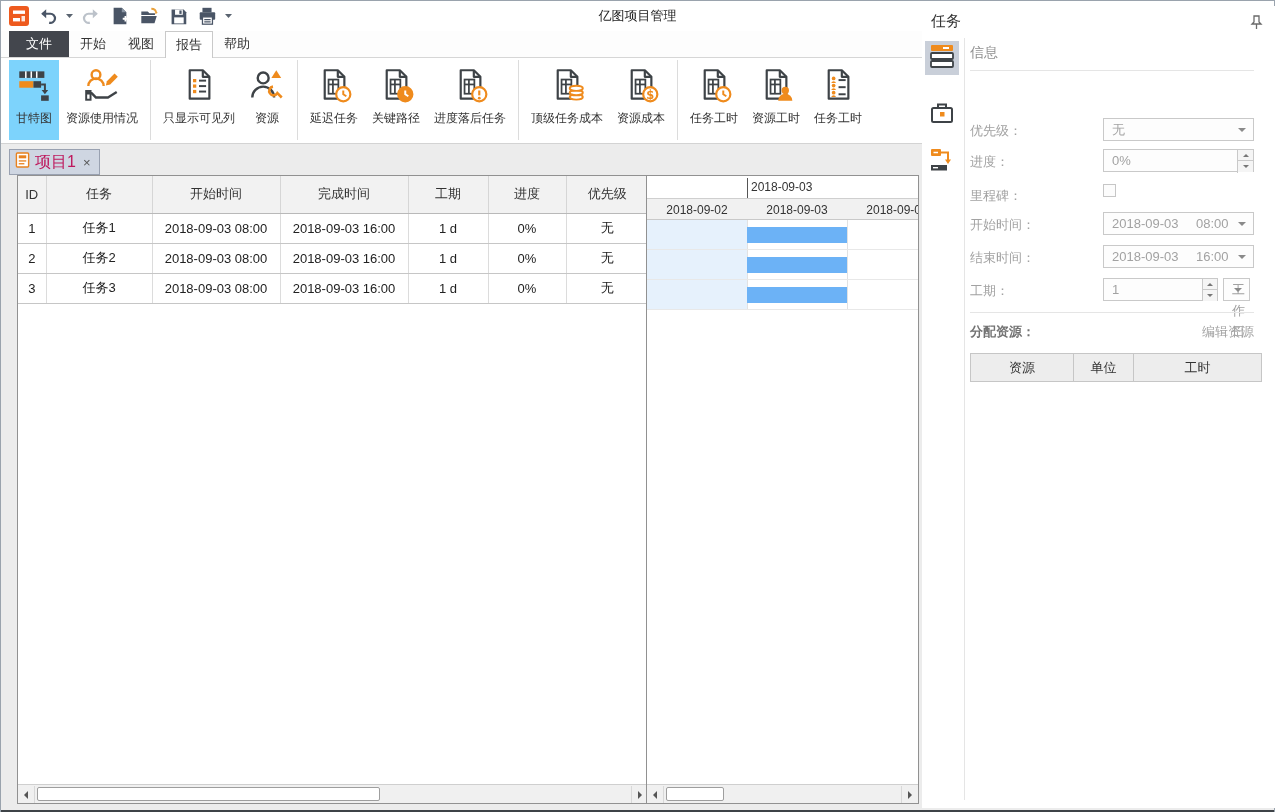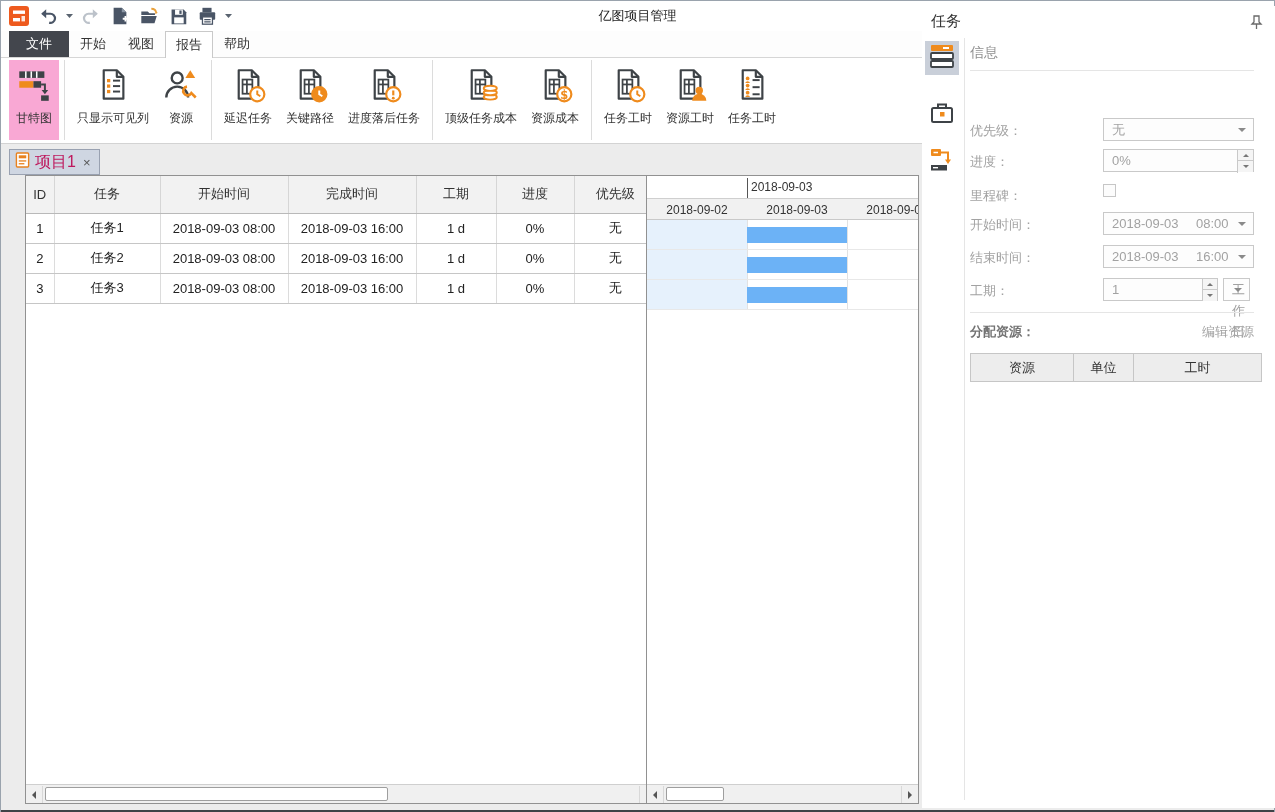--- a/index.html
+++ b/index.html
@@ -22,33 +22,33 @@
   .file-btn { margin-left:8px; width:60px; background:#43464d; color:#fff; font-size:13px; display:flex; align-items:center; justify-content:center; }
   .menu-tabs { display:flex; }
   .menu-tab { min-width:48px; padding:0 8px; font-size:13px; color:#333; display:flex; align-items:center; justify-content:center; }
   .menu-tab.active { background:#fff; border:1px solid #c9c9c9; border-bottom:none; margin-bottom:-1px; }
   .menu-right { position:absolute; right:8px; top:0; height:27px; display:flex; align-items:center; gap:7px; }
 
   
   .ribbon { position:absolute; top:57px; left:0; right:0; height:86px; background:#fff; border-bottom:1px solid #d3d3d3; }
   .ribbon-groups { display:flex; align-items:flex-start; padding-left:8px; height:100%; }
   .rbtn { display:flex; flex-direction:column; align-items:center; padding:7px 7px 0; height:80px; margin-top:2px; cursor:default; }
-  .rbtn.selected { background:#f9a8d4; }
+  .rbtn.selected { background:#7dd3fc; }
   .rbtn .ric { width:36px; height:36px; }
   .rbtn .rlabel { margin-top:7px; font-size:12px; color:#333; white-space:nowrap; }
   .rsep { width:1px; background:#dcdcdc; height:80px; margin:2px 5px 0; }
 
   
   .content { position:absolute; top:143px; left:0; right:0; bottom:2px; background:#ececec; }
   .doc-tab { position:absolute; left:8px; top:5px; height:26px; background:#cfd6e2; border:1px solid #99a1b1; display:flex; align-items:center; padding:0 8px 0 5px; gap:5px; }
   .doc-tab .dt-label { font-size:16px; color:#be185d; }
   .doc-tab .dt-close { font-size:13px; color:#555; line-height:1; padding-left:2px; }
 
   .panel { position:absolute; top:31px; bottom:6px; background:#fff; border:1px solid #919191; }
-  #table-panel { left:24px; width:632px; }
+  #table-panel { left:16px; width:632px; }
   #gantt-panel { left:645px; width:273px; overflow:hidden; }
 
   
   .ttable { width:630px; border-collapse:collapse; table-layout:fixed; }
   .ttable th { height:37px; background:#f2f2f2; font-weight:normal; font-size:13px; color:#333; border-bottom:1px solid #b9b9b9; border-right:1px solid #d6d6d6; }
   .ttable td { height:30px; font-size:13px; color:#222; text-align:center; border-bottom:1px solid #c6c6c6; border-right:1px solid #dcdcdc; background:#fff; }
   .ttable th:last-child, .ttable td:last-child { border-right:none; }
 
   
   .g-toprow { position:absolute; left:0; top:0; right:0; height:22px; background:#fff; }
@@ -234,20 +234,30 @@
               <line x1="9" y1="4" x2="9" y2="10" stroke="#fff" stroke-width="1.4"></line>
               <line x1="14" y1="4" x2="14" y2="10" stroke="#fff" stroke-width="1.4"></line>
               <line x1="19" y1="4" x2="19" y2="10" stroke="#fff" stroke-width="1.4"></line>
               <rect x="3" y="13" width="13" height="6" fill="#ef8b1d"></rect>
               <rect x="16" y="13" width="7" height="6" fill="#3e4347"></rect>
               <path d="M23 16h3.5v5" fill="none" stroke="#3e4347" stroke-width="1.8"></path>
               <path d="M23.5 21l3 4 3-4z" fill="#3e4347"></path>
               <rect x="23" y="26" width="7" height="5" fill="#3e4347"></rect>
             </svg></span>
           <span class="rlabel">甘特图</span>
+        </div>
+        <div class="rbtn">
+          <span class="ric"><svg width="36" height="36" viewBox="0 0 33 33">
+              <circle cx="11" cy="7" r="4" fill="none" stroke="#ef8b1d" stroke-width="2.2"></circle>
+              <path d="M4 17.5a7 7 0 0 1 14 0" fill="none" stroke="#ef8b1d" stroke-width="2.2"></path>
+              <path d="M21 13l7-7 3 3-7 7-4 1z" fill="#ef8b1d"></path>
+              <path d="M2 24h5l4 4h11l8-5" fill="none" stroke="#3e4347" stroke-width="2.2" stroke-linejoin="round"></path>
+              <rect x="2" y="22" width="4" height="8" fill="none" stroke="#3e4347" stroke-width="1.8"></rect>
+            </svg></span>
+          <span class="rlabel">资源使用情况</span>
         </div>
         <div class="rsep"></div>
         <div class="rbtn">
           <span class="ric"><svg width="36" height="36" viewBox="0 0 33 33">
               <path d="M8 3h12l6 6v20H8z" fill="#fff" stroke="#3e4347" stroke-width="2" stroke-linejoin="round"></path>
               <path d="M20 3v6h6" fill="none" stroke="#3e4347" stroke-width="2" stroke-linejoin="round"></path>
               <g fill="#ef8b1d">
                 <rect x="11" y="11" width="3" height="3"></rect>
                 <rect x="11" y="16" width="3" height="3"></rect>
                 <rect x="11" y="21" width="3" height="3"></rect>

